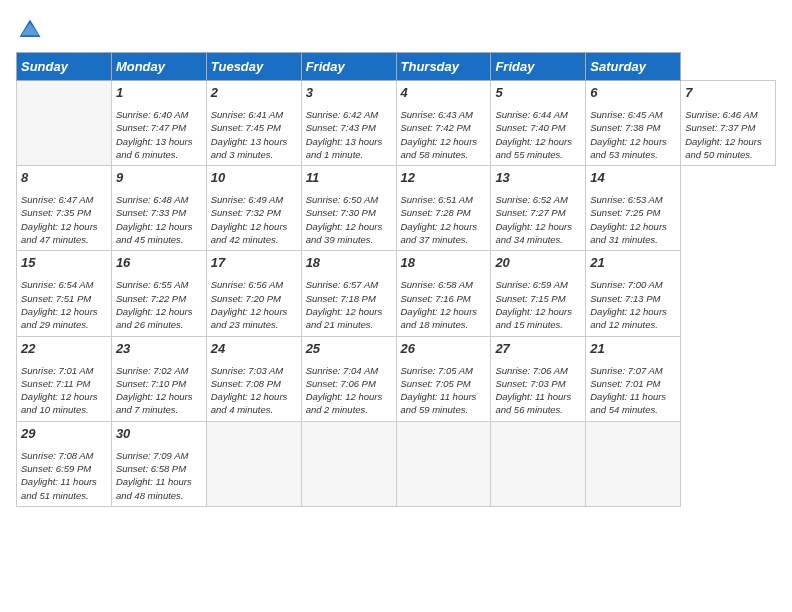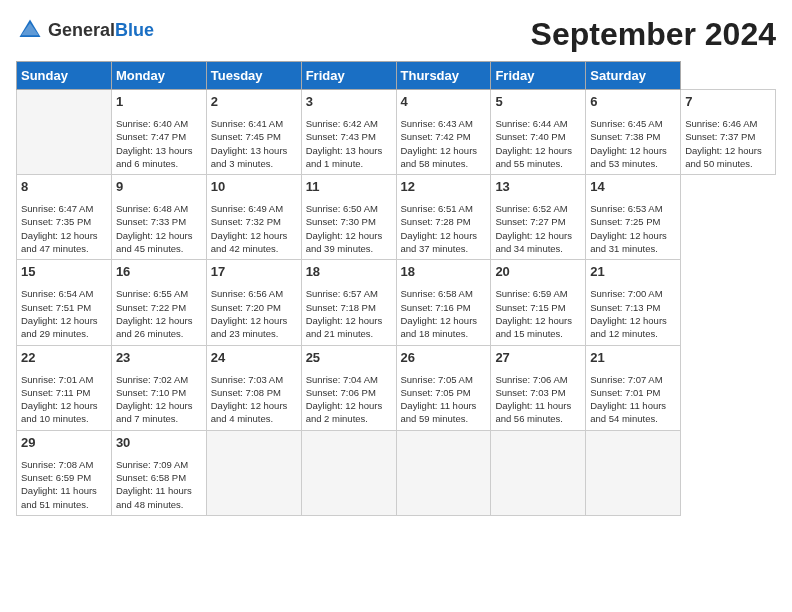--- a/index.html
+++ b/index.html
@@ -44,20 +44,21 @@
       color: #222;
     }
     .location-title {
       font-size: 15px;
       color: #444;
     }
     table {
       width: 100%;
       border-collapse: collapse;
       table-layout: fixed;
+      font-style: italic;
     }
     th {
       background: #1a6fc4;
       color: #fff;
       font-size: 13px;
       font-weight: bold;
       padding: 6px 4px;
       text-align: left;
       border: 1px solid #aaa;
     }
@@ -89,26 +90,22 @@
 </head>
 <body>
 
 <div class="header-area">
   <div class="logo">
     <svg class="logo-icon" viewBox="0 0 32 32">
       <rect x="0" y="0" width="32" height="32" fill="none"></rect>
       <polygon points="16,4 28,24 4,24" fill="#1a6fc4"></polygon>
       <polygon points="16,8 26,22 6,22" fill="#fff" opacity="0.3"></polygon>
     </svg>
-    <div>
-      <span class="logo-text-general">General</span><span class="logo-text-blue">Blue</span>
-    </div>
   </div>
   <div class="title-block">
-    <div class="month-title">September 2024</div>
   </div>
 </div>
 
 <table>
   <thead>
     <tr id="weekday-headers">
         <th>Sunday</th>
         <th>Monday</th>
         <th>Tuesday</th>
         <th>Friday</th>

